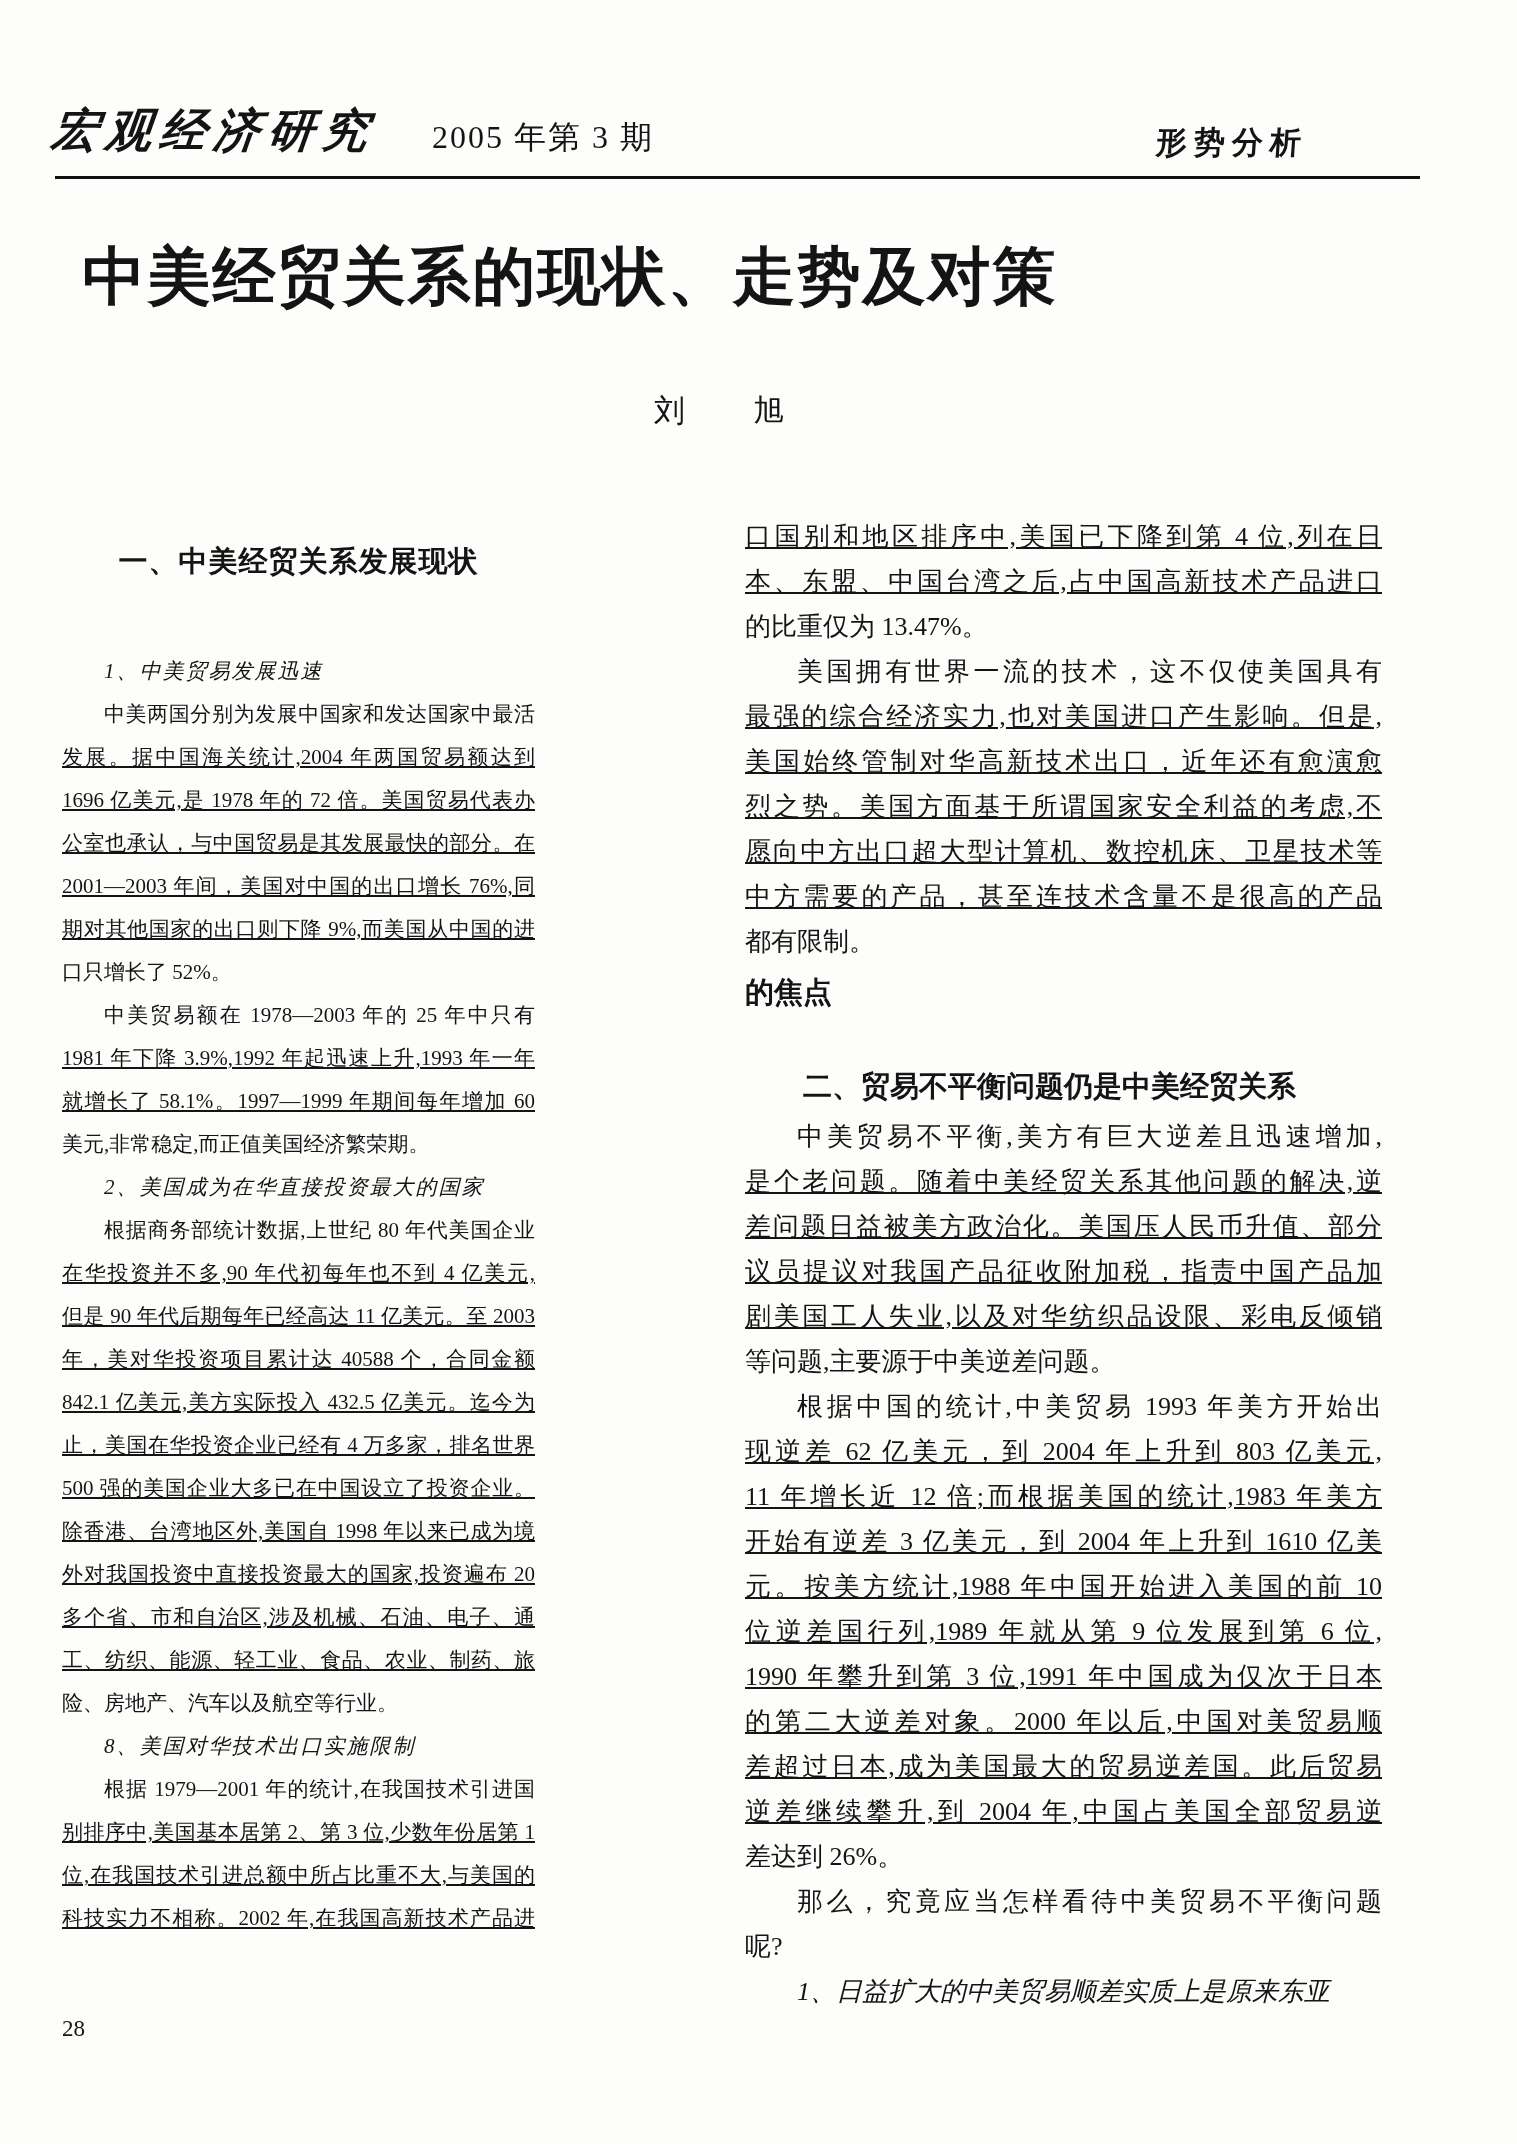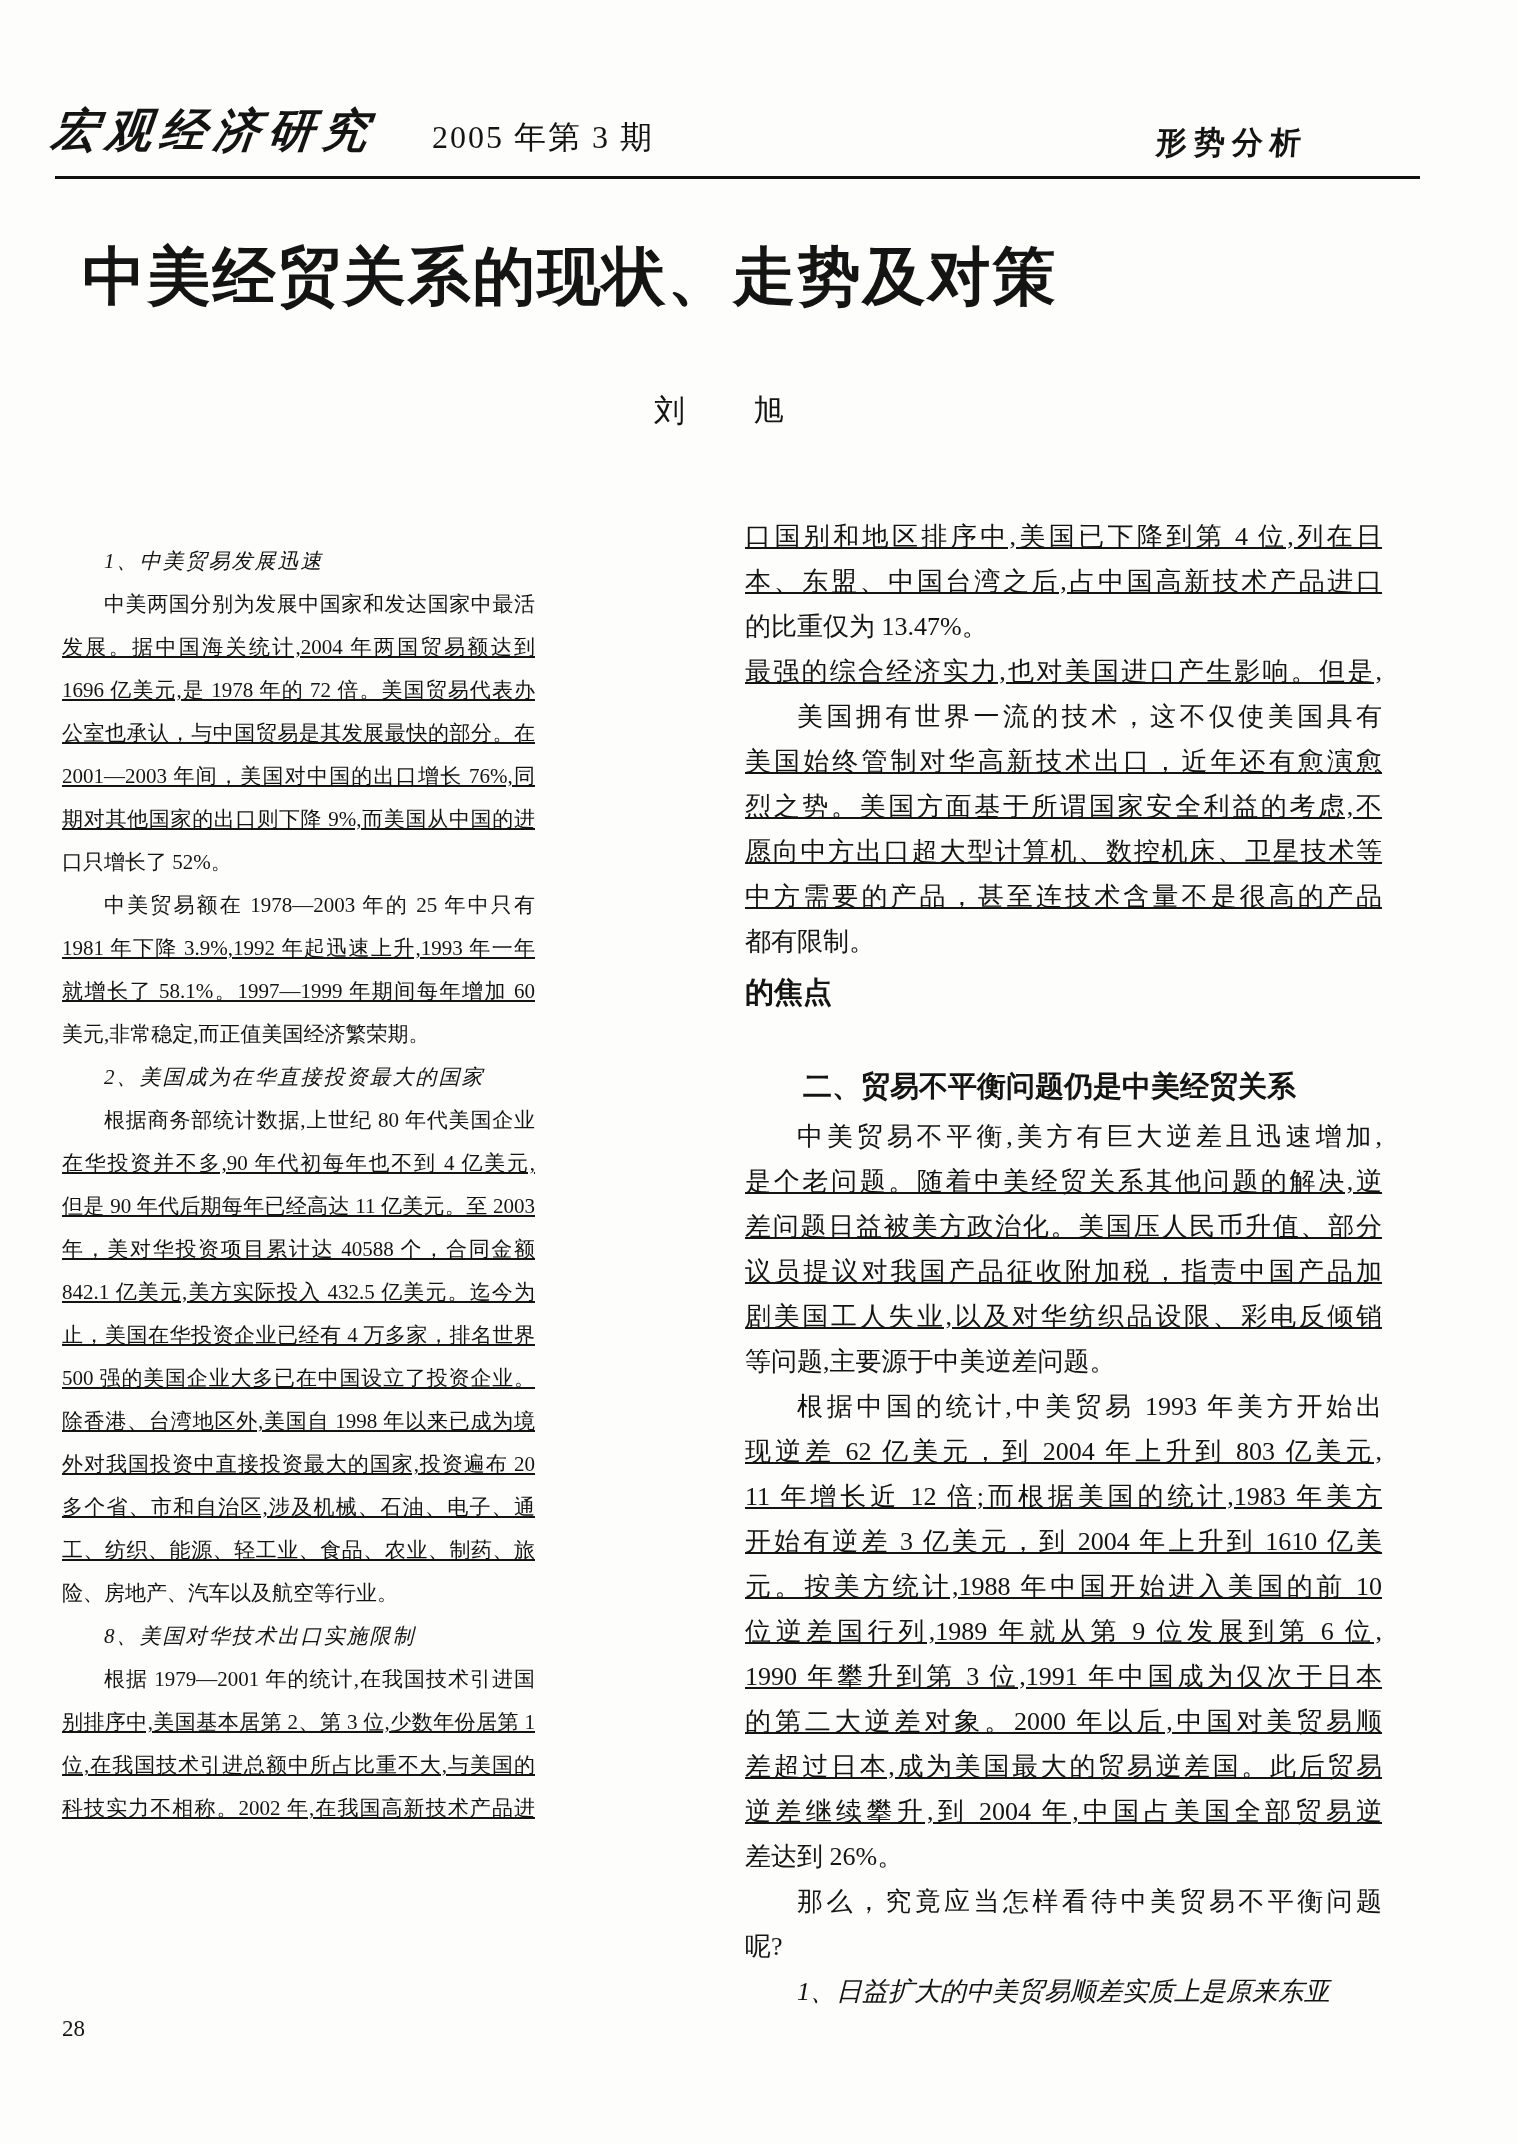--- a/index.html
+++ b/index.html
@@ -89,20 +89,21 @@
 
   <div class="hdr-logo">宏观经济研究</div>
   <div class="hdr-issue">2005 年第 3 期</div>
   <div class="hdr-tag">形势分析</div>
   <div class="hdr-rule"></div>
 
   <h1 class="title">中美经贸关系的现状、走势及对策</h1>
   <div class="author">刘　　旭</div>
 
   <section class="col col-left">
+    <div class="sec1">一、中美经贸关系发展现状</div>
     <div id="left-lines">
         <div class="line sub">1、中美贸易发展迅速</div>
         <div class="line pi">中美两国分别为发展中国家和发达国家中最活</div>
         <div class="line p">发展。据中国海关统计,2004 年两国贸易额达到</div>
         <div class="line p">1696 亿美元,是 1978 年的 72 倍。美国贸易代表办</div>
         <div class="line p">公室也承认，与中国贸易是其发展最快的部分。在</div>
         <div class="line p">2001—2003 年间，美国对中国的出口增长 76%,同</div>
         <div class="line p">期对其他国家的出口则下降 9%,而美国从中国的进</div>
         <div class="line pe">口只增长了 52%。</div>
         <div class="line pi">中美贸易额在 1978—2003 年的 25 年中只有</div>
@@ -128,22 +129,22 @@
         <div class="line p">位,在我国技术引进总额中所占比重不大,与美国的</div>
         <div class="line p">科技实力不相称。2002 年,在我国高新技术产品进</div>
       </div>
   </section>
 
   <section class="col col-right">
     <div id="right-lines">
         <div class="line p">口国别和地区排序中,美国已下降到第 4 位,列在日</div>
         <div class="line p">本、东盟、中国台湾之后,占中国高新技术产品进口</div>
         <div class="line pe">的比重仅为 13.47%。</div>
+        <div class="line pi">美国拥有世界一流的技术，这不仅使美国具有</div>
         <div class="line p">最强的综合经济实力,也对美国进口产生影响。但是,</div>
-        <div class="line pi">美国拥有世界一流的技术，这不仅使美国具有</div>
         <div class="line p">美国始终管制对华高新技术出口，近年还有愈演愈</div>
         <div class="line p">烈之势。美国方面基于所谓国家安全利益的考虑,不</div>
         <div class="line p">愿向中方出口超大型计算机、数控机床、卫星技术等</div>
         <div class="line p">中方需要的产品，甚至连技术含量不是很高的产品</div>
         <div class="line pe">都有限制。</div>
         <div class="line h2r">的焦点</div>
         <div class="line h1r">二、贸易不平衡问题仍是中美经贸关系</div>
         <div class="line pi">中美贸易不平衡,美方有巨大逆差且迅速增加,</div>
         <div class="line p">是个老问题。随着中美经贸关系其他问题的解决,逆</div>
         <div class="line p">差问题日益被美方政治化。美国压人民币升值、部分</div>

